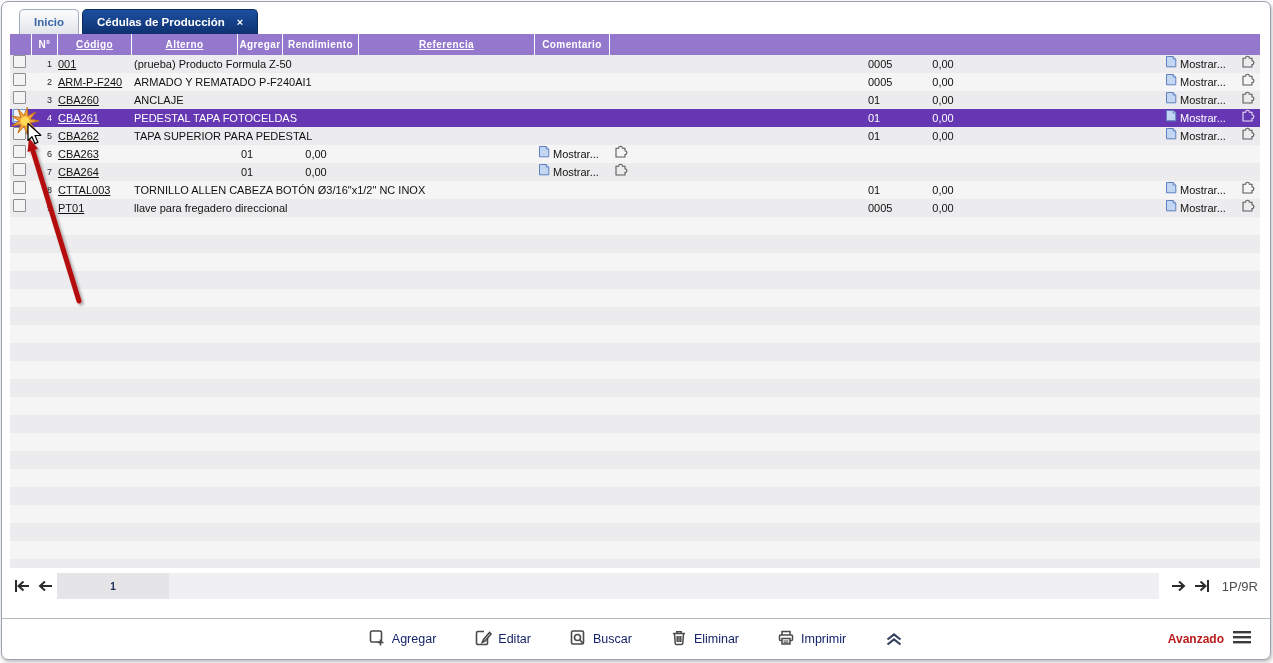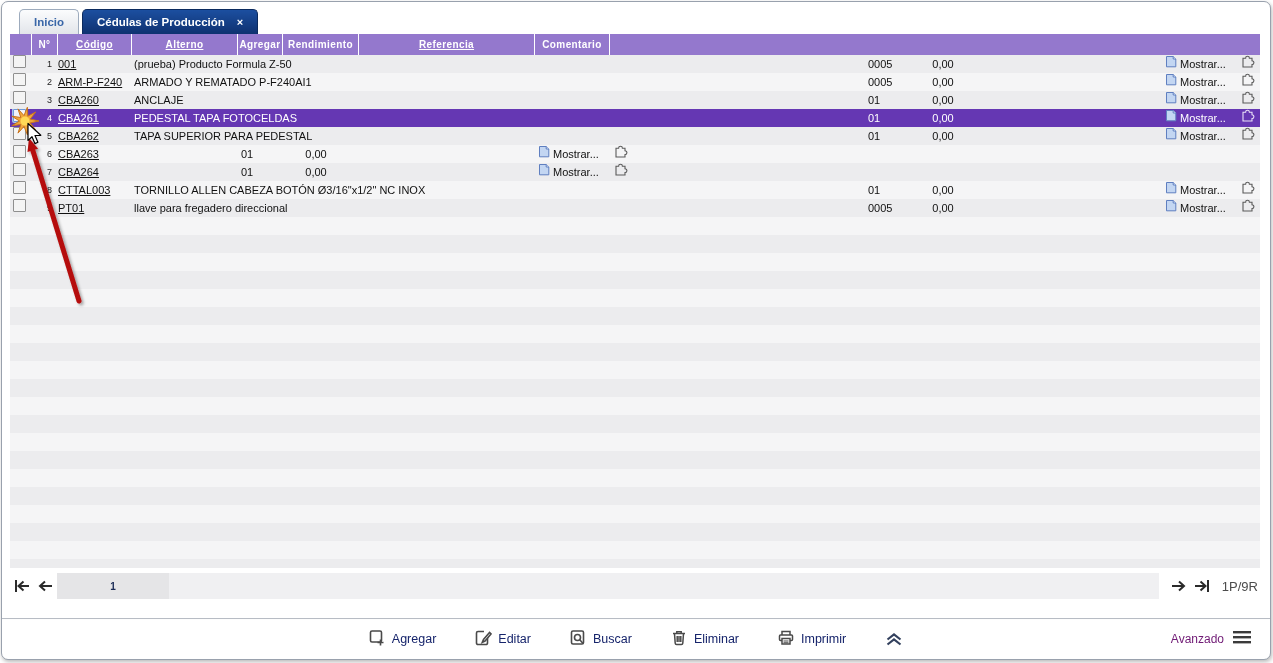--- a/index.html
+++ b/index.html
@@ -47,21 +47,21 @@
               font-size:10px; font-weight:bold; color:#1a2b55; cursor:pointer; }
   .page-strip { flex:1; height:26px; background:#f0f0f2; margin-right:8px; }
   .pager-summary { font-size:13px; color:#4c4c4c; width:46px; text-align:right; padding-right:2px; }
   .pager svg { display:block; }
   
   .divider { position:absolute; left:0; right:0; top:616px; border-top:1px solid #b7bcc4; box-shadow:0 1px 0 #fdfdfd; }
   .toolbar { position:absolute; left:0; right:0; top:620px; height:34px; display:flex; align-items:center; justify-content:center; gap:38px; }
   .tool-btn { display:flex; align-items:center; gap:6px; font-size:12.5px; color:#16246b; cursor:pointer; }
   .chevrons { cursor:pointer; display:flex; align-items:center; }
   .advanced { position:absolute; right:18px; top:620px; height:34px; display:flex; align-items:center; gap:8px; cursor:pointer; }
-  .advanced .adv-label { font-size:12px; color:#701a75; }
+  .advanced .adv-label { font-size:12px; color:#b91c1c;font-weight:bold; }
   .overlay { position:absolute; left:0; top:0; width:1273px; height:663px; pointer-events:none; z-index:50; }
 </style>
 </head>
 <body>
 
 <div class="window">
 
   <div class="tabbar">
     <div class="tab inactive">
       <span>Inicio</span>

